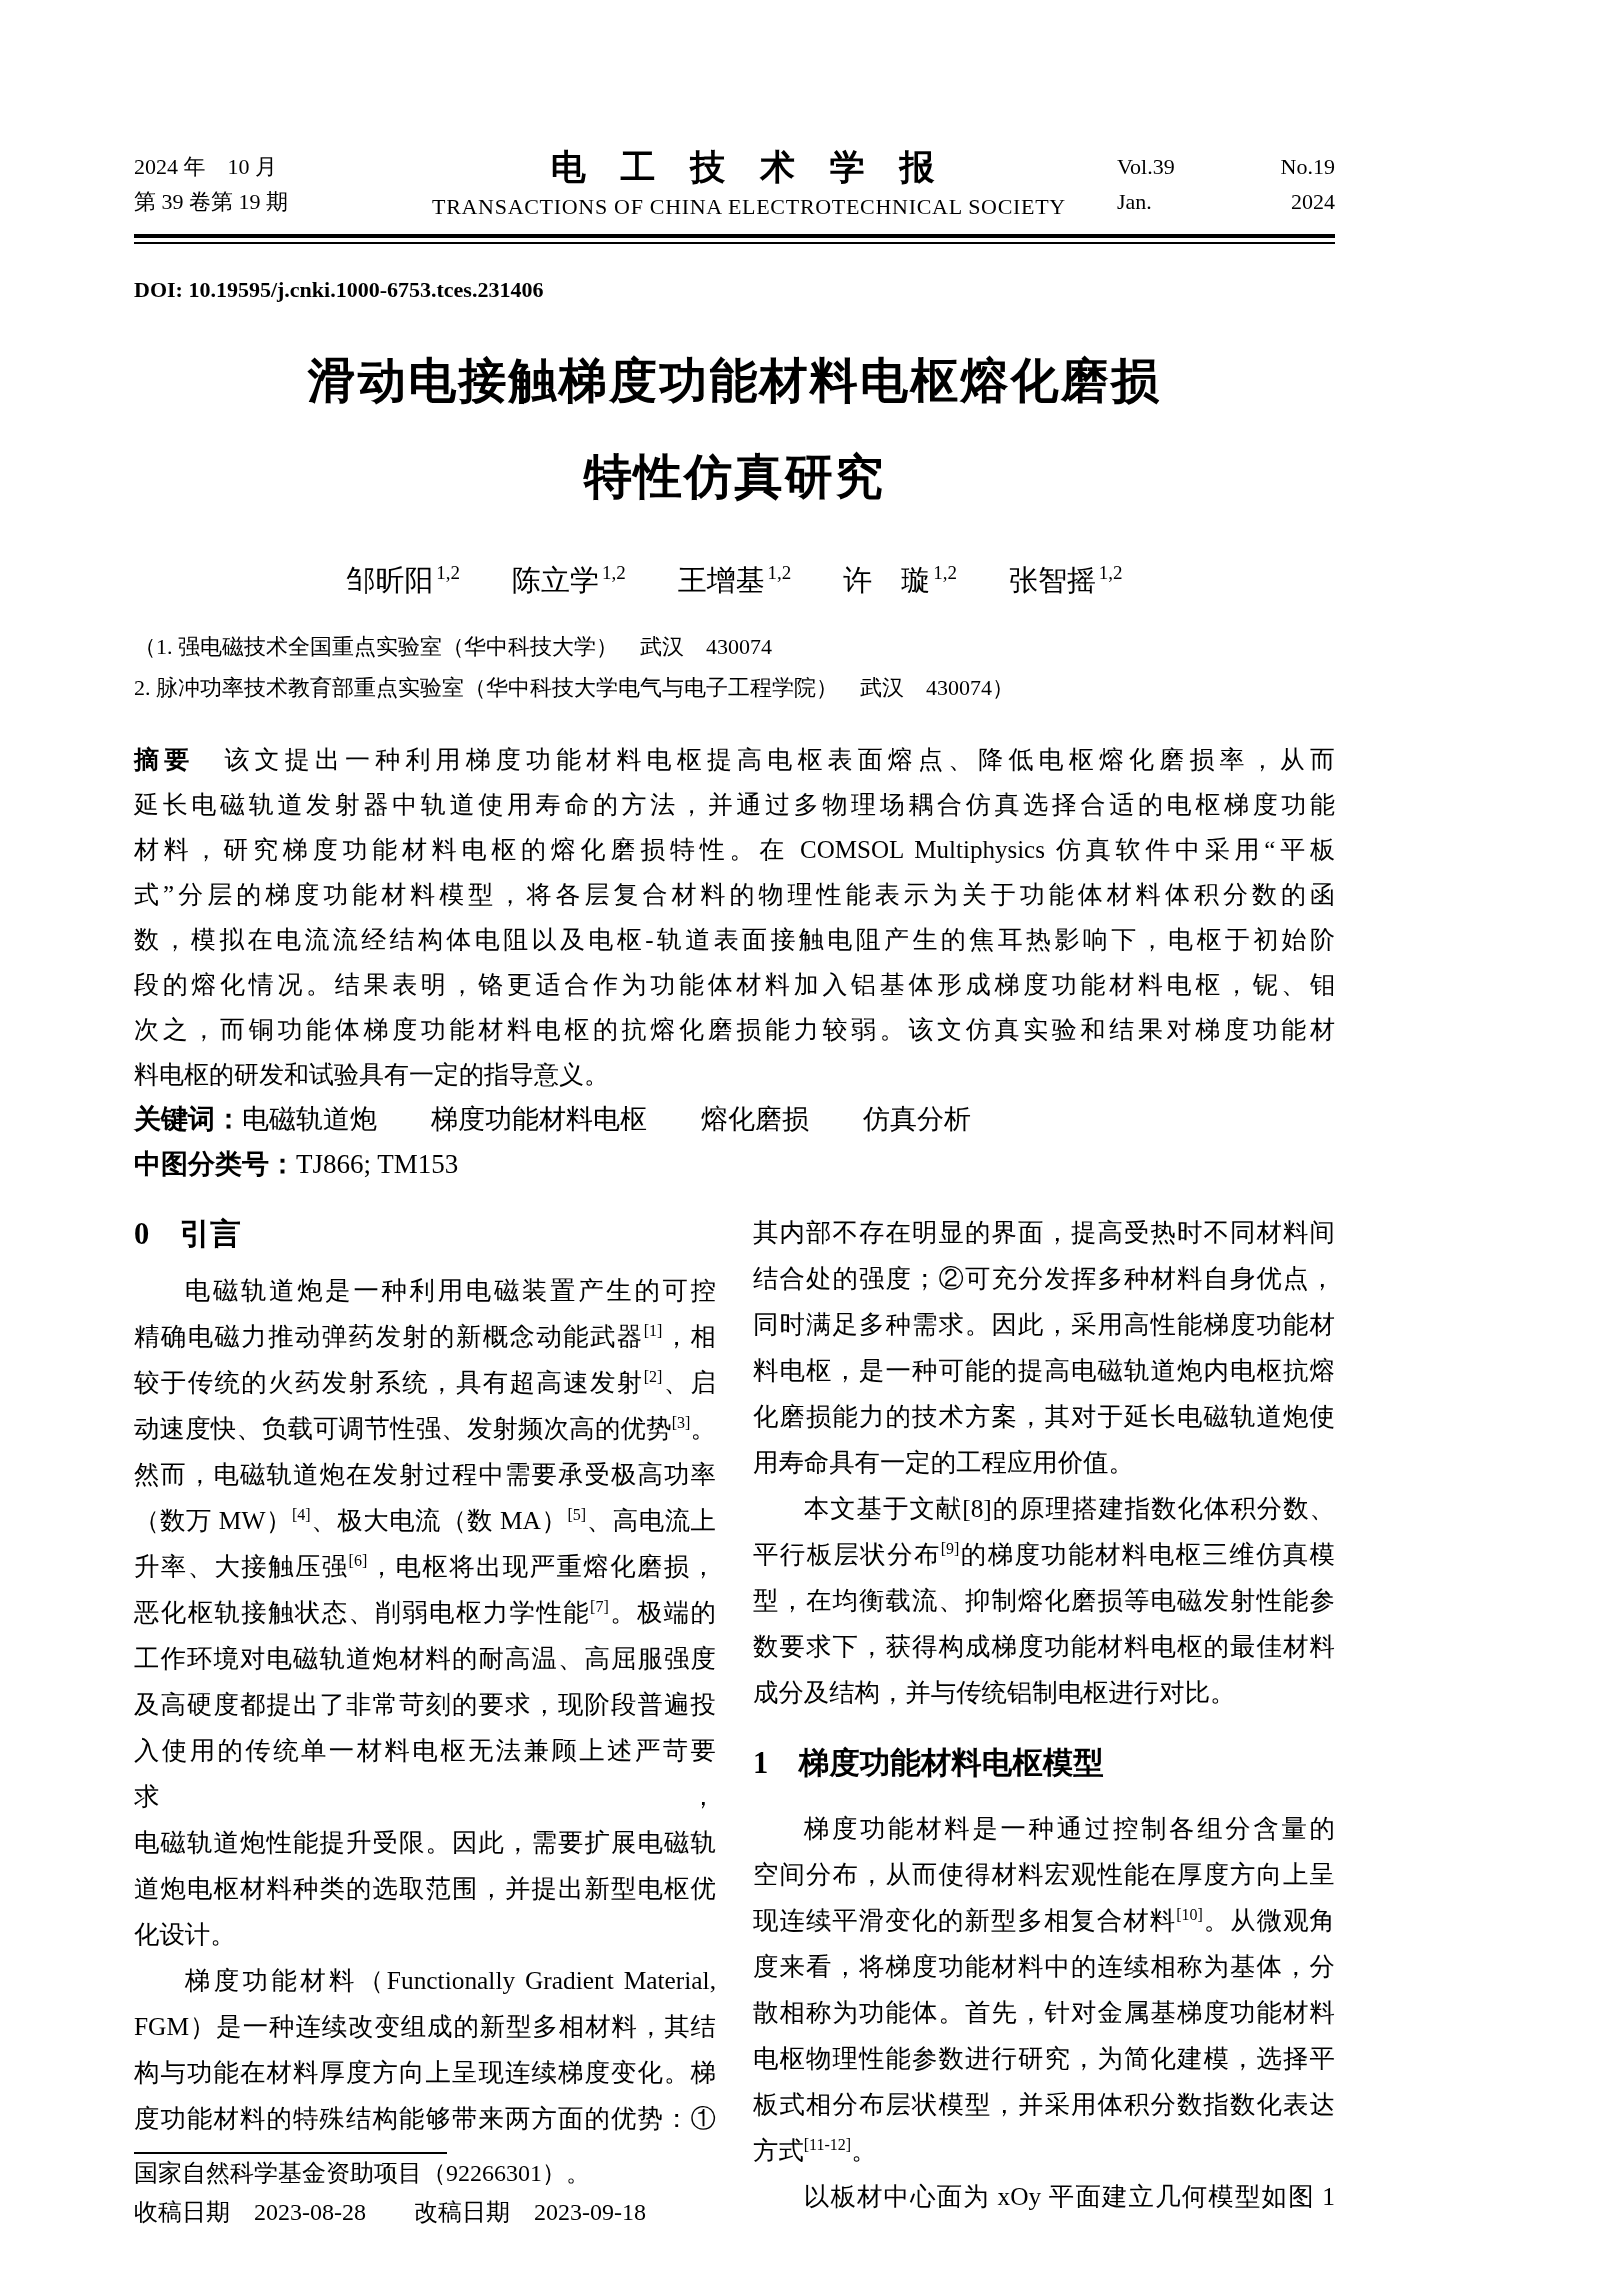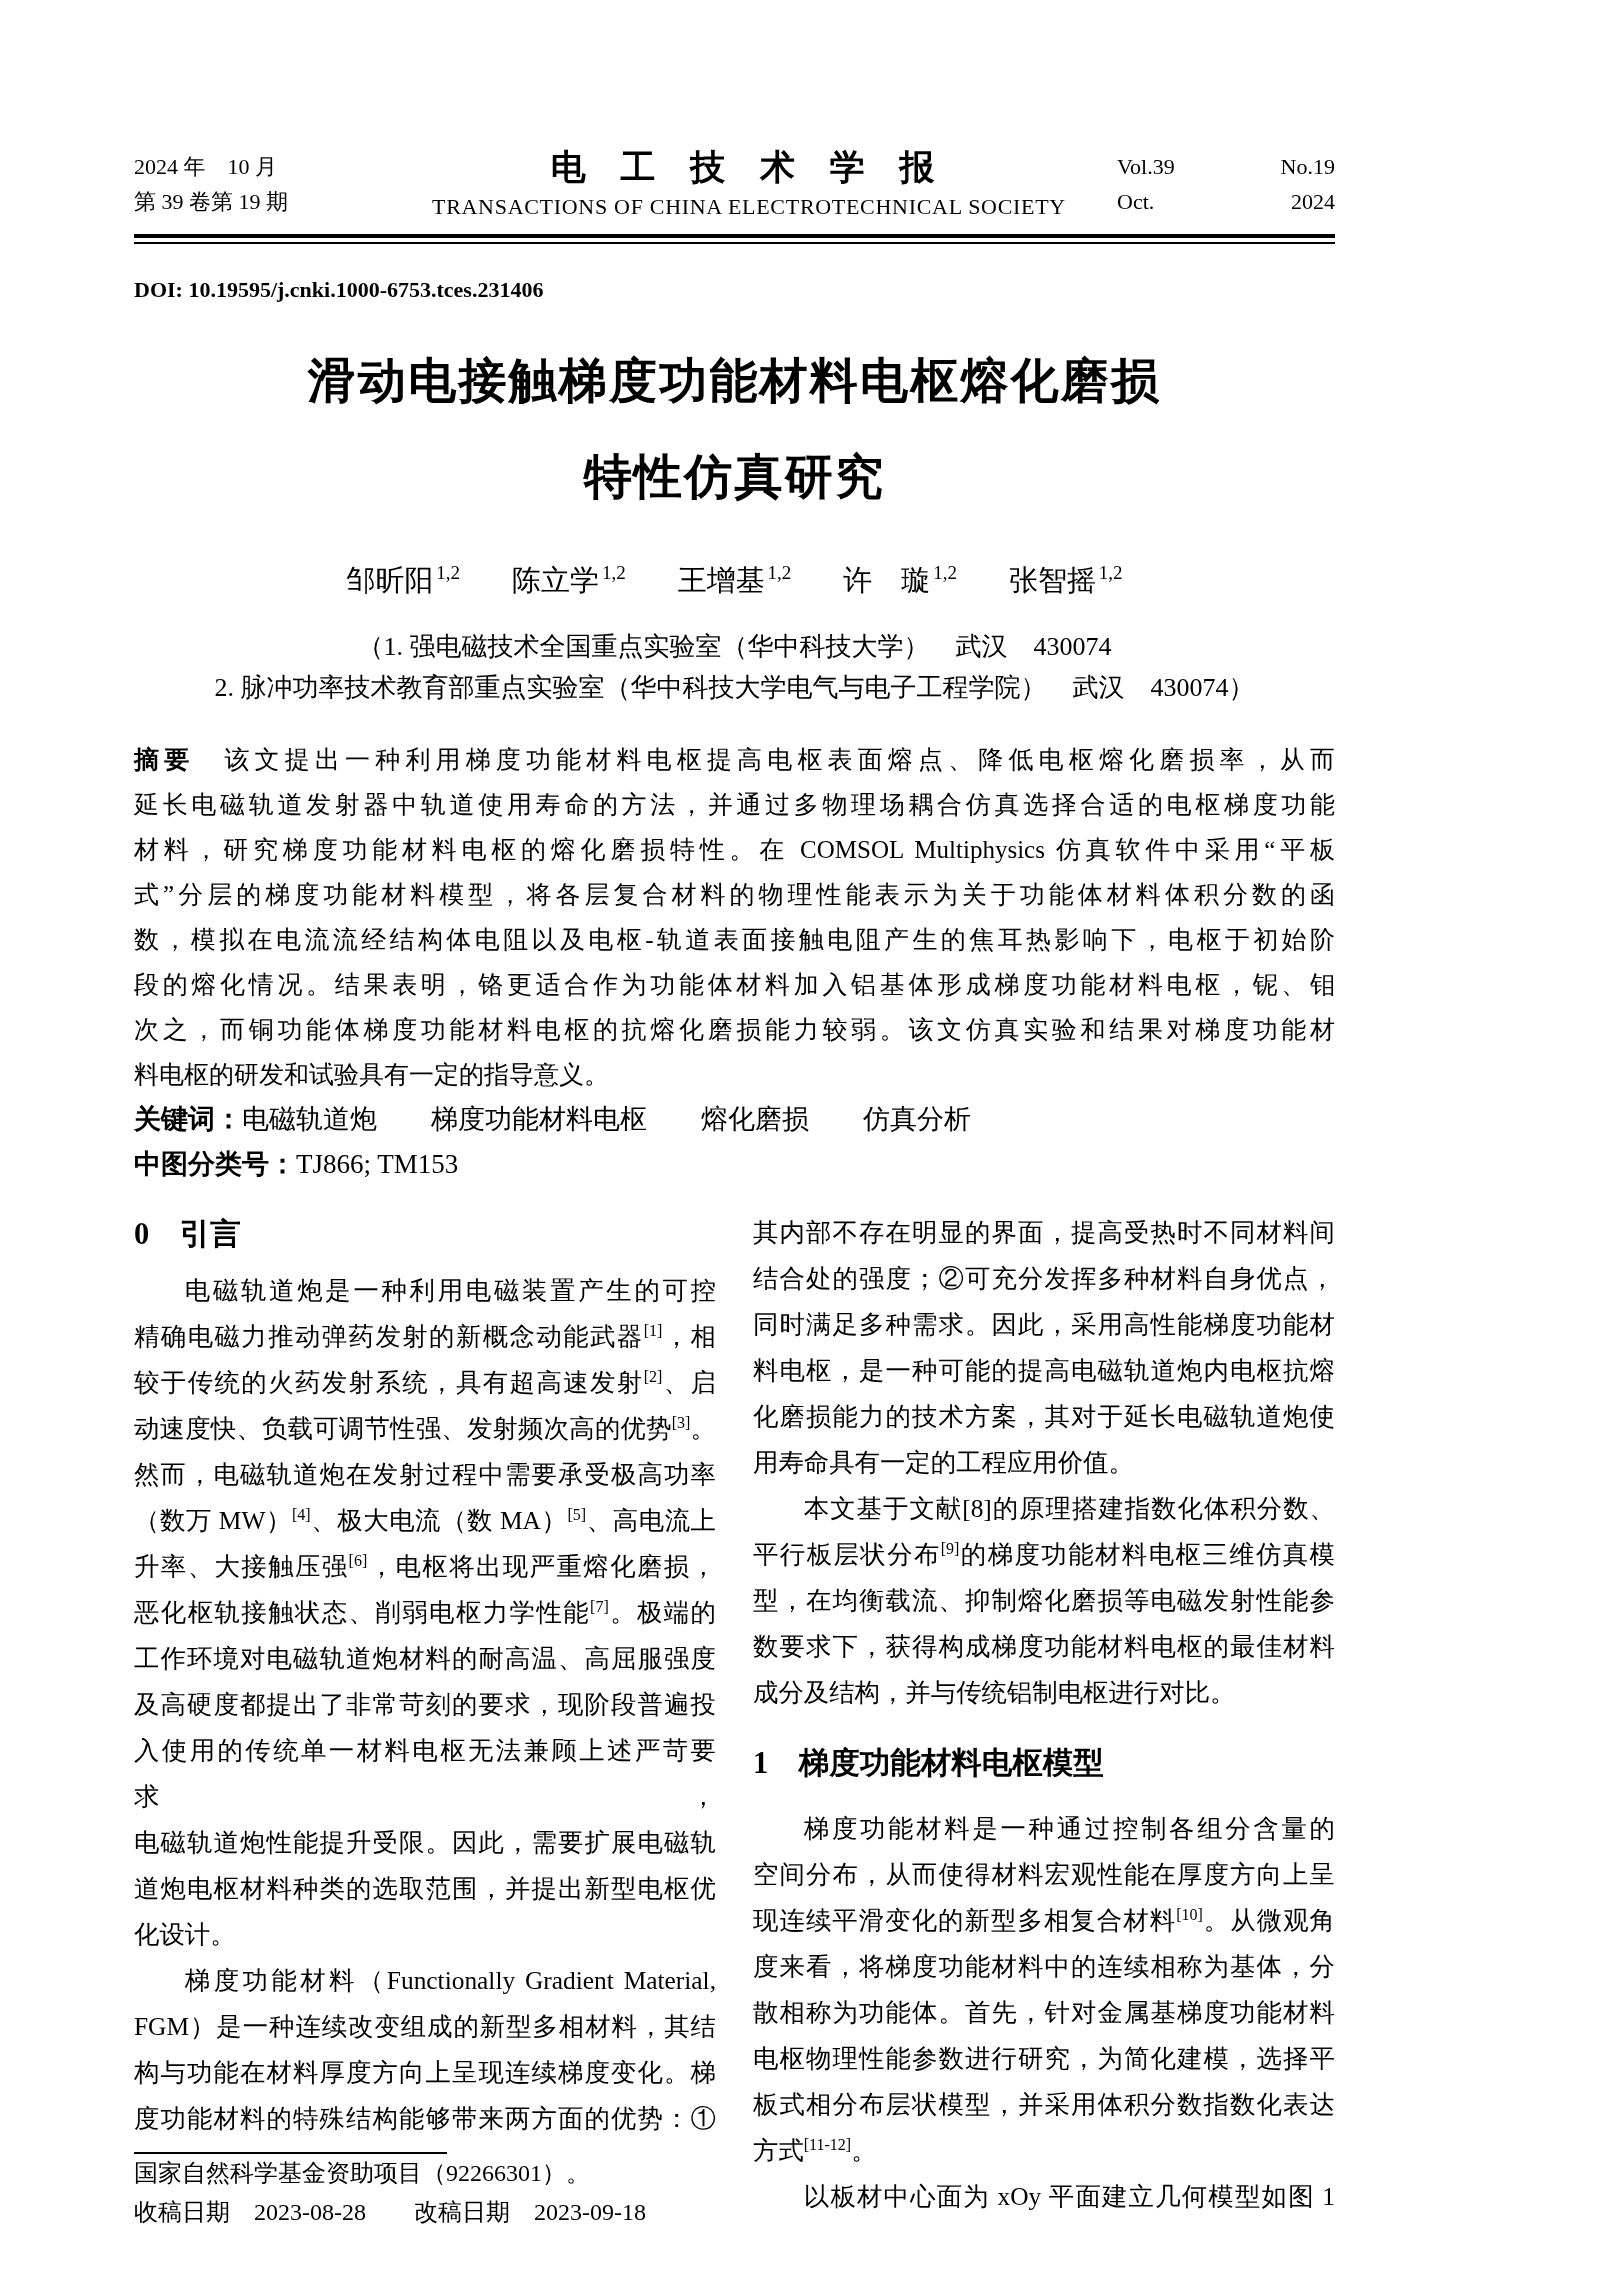--- a/index.html
+++ b/index.html
@@ -17,21 +17,21 @@
   .hrow{display:flex;justify-content:space-between;gap:25px;}
   .hcenter{flex:1;text-align:center;}
   .jtitle-cn{font-size:35px;line-height:38px;letter-spacing:13px;font-weight:bold;}
   .jtitle-en{font-size:22px;line-height:33px;letter-spacing:0.7px;margin-top:2.9px;}
   .rule{height:3.6px;border-top:4.4px solid #000;border-bottom:2.2px solid #000;margin-top:11.6px;}
   
   #doi{margin-top:30.5px;font-size:22px;font-weight:bold;line-height:29px;}
   #title{margin-top:29px;text-align:center;font-size:48px;font-weight:bold;line-height:96px;letter-spacing:2.2px;}
   #authors{margin-top:35px;display:flex;justify-content:center;gap:52px;font-size:29px;line-height:41px;}
   #authors sup{font-size:19px;vertical-align:super;line-height:0;margin-left:2.9px;}
-  #affils{margin-top:25px;text-align:center;font-size:26px;line-height:41px;}
+  #affils{margin-top:25px;font-size:22px;line-height:41px;}
   
   #abstract{margin-top:29px;font-size:24px;line-height:45px;}
   .lbl{font-family:"Liberation Sans","DejaVu Sans",sans-serif;font-weight:bold;}
   #keywords,#clc{font-size:27px;line-height:45px;}
   
   #columns{display:flex;margin-top:22px;}
   .col{width:669px;}
   #gutter{width:37px;flex:none;}
   .sechead{font-size:30.5px;font-weight:bold;line-height:51px;margin-bottom:7.3px;}
   .sechead2{font-size:30.5px;font-weight:bold;line-height:52px;margin-top:22px;margin-bottom:16px;}
@@ -58,21 +58,21 @@
     <div class="hcol hcenter">
       <div class="jtitle-cn">电 工 技 术 学 报</div>
       <div class="jtitle-en">TRANSACTIONS OF CHINA ELECTROTECHNICAL SOCIETY</div>
     </div>
     <div class="hcol hright">
       <div class="hrow">
         <span>Vol.39</span>
         <span>No.19</span>
       </div>
       <div class="hrow">
-        <span>Oct.</span>
+        <span>Jan.</span>
         <span>2024</span>
       </div>
     </div>
   </div>
   <div class="rule"></div>
 
   <div id="doi">DOI: 10.19595/j.cnki.1000-6753.tces.231406</div>
 
   <div id="title" class="sans">
     <div>滑动电接触梯度功能材料电枢熔化磨损</div>

